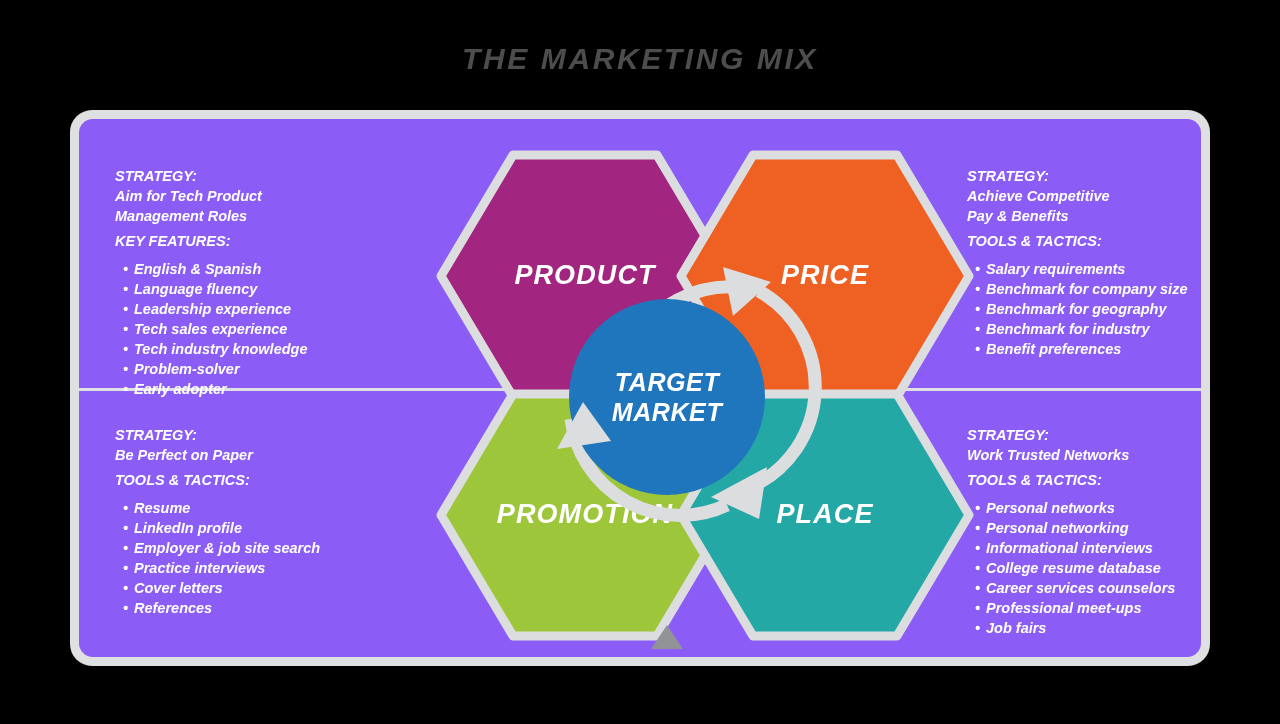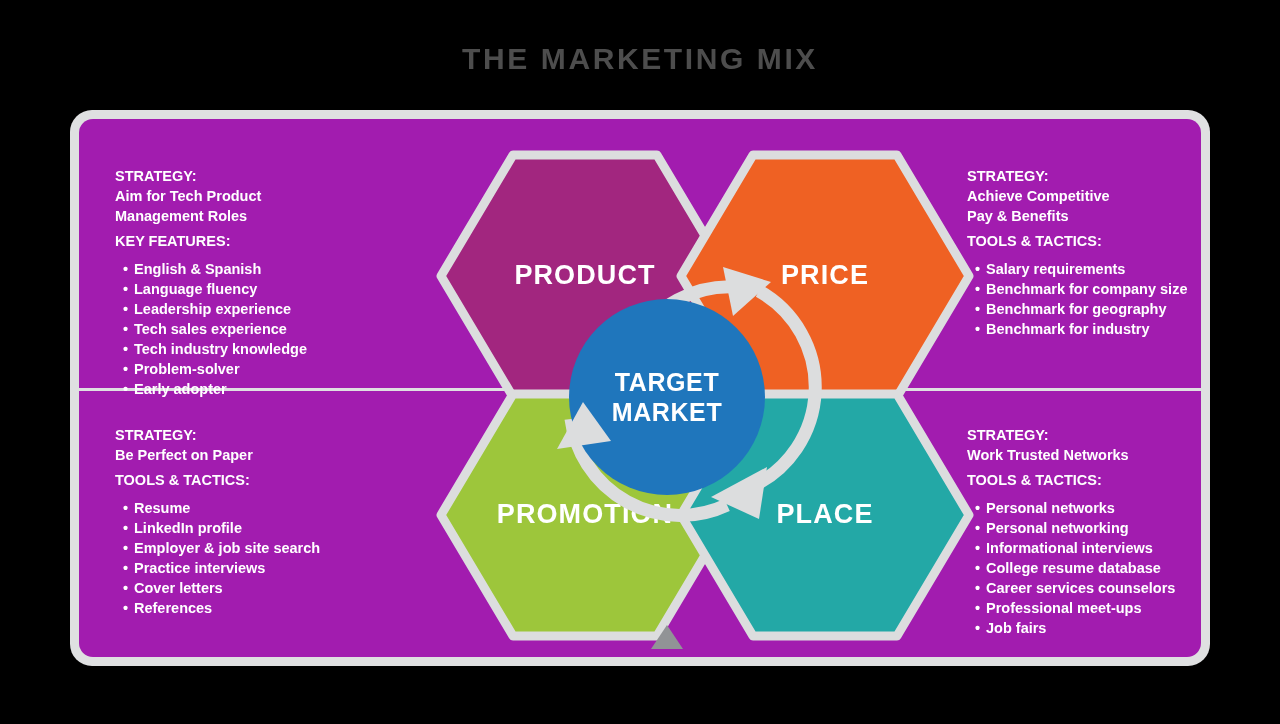--- a/index.html
+++ b/index.html
@@ -13,20 +13,21 @@
     overflow: hidden;
     font-family: "Liberation Sans", sans-serif;
     -webkit-font-smoothing: antialiased;
   }
 
   .canvas {
     position: relative;
     width: 1240px;
     height: 724px;
     background: #000000;
+    font-style: italic;
   }
 
   
   .page-title {
     position: absolute;
     left: 0;
     top: 42px;
     width: 1280px;
     text-align: center;
     color: #4D4D4D;
@@ -44,21 +45,21 @@
     height: 556px;
     background: #DFE0E1;
     border-radius: 22px;
     box-sizing: border-box;
     padding: 9px;
   }
   .panel-inner {
     position: relative;
     width: 100%;
     height: 100%;
-    background: #a21caf;
+    background: #8b5cf6;
     border-radius: 14px;
     overflow: hidden;
   }
 
   
   .row-divider {
     position: absolute;
     left: 0;
     top: 269px;
     width: 100%;
@@ -160,20 +161,21 @@
       <div class="textblock tb-tr">
         <span class="tb-heading">STRATEGY:</span>
         <span class="tb-heading">Achieve Competitive<br>Pay &amp; Benefits</span>
         <div class="tb-spacer"></div>
         <span class="tb-heading">TOOLS &amp; TACTICS:</span>
         <ul class="tb-list">
           <li>Salary requirements</li>
           <li>Benchmark for company size</li>
           <li>Benchmark for geography</li>
           <li>Benchmark for industry</li>
+          <li>Benefit preferences</li>
         </ul>
       </div>
 
       <div class="textblock tb-bl">
         <span class="tb-heading">STRATEGY:</span>
         <span class="tb-heading">Be Perfect on Paper</span>
         <div class="tb-spacer"></div>
         <span class="tb-heading">TOOLS &amp; TACTICS:</span>
         <ul class="tb-list">
           <li>Resume</li>

